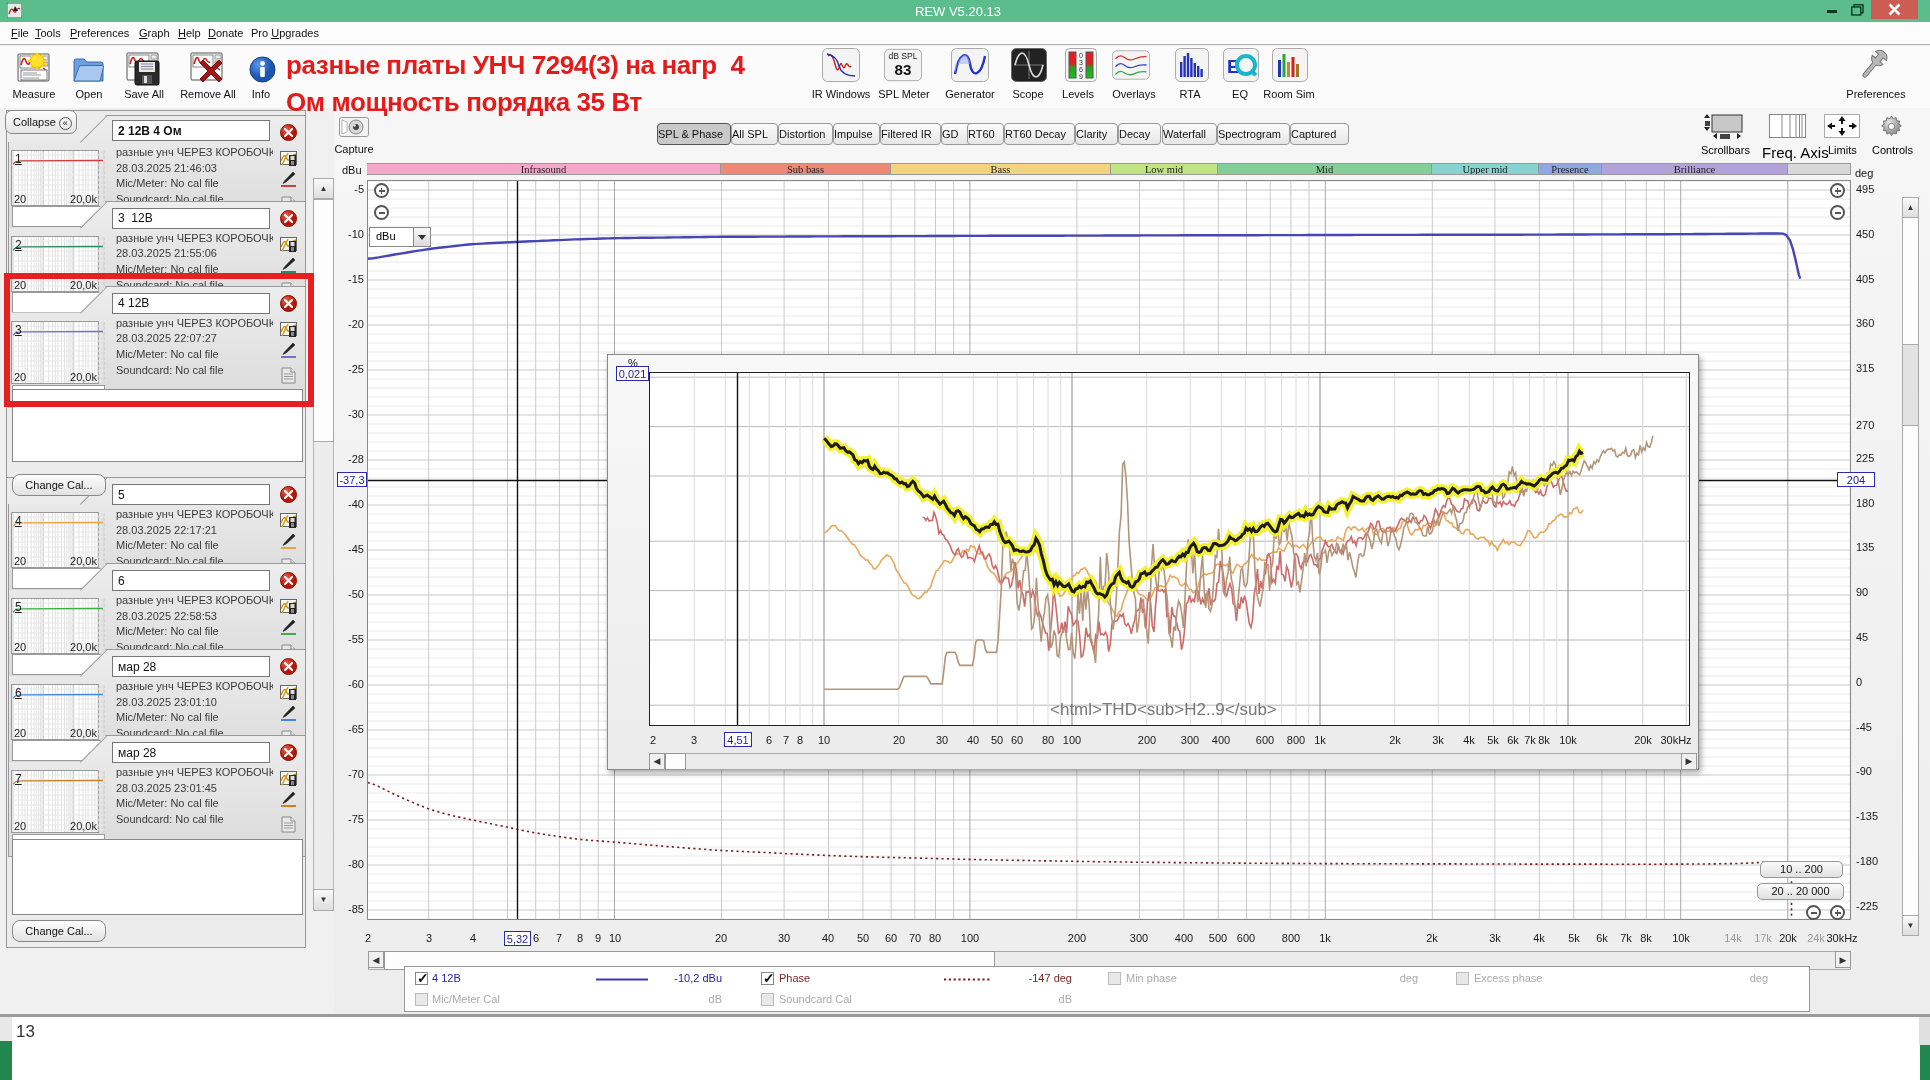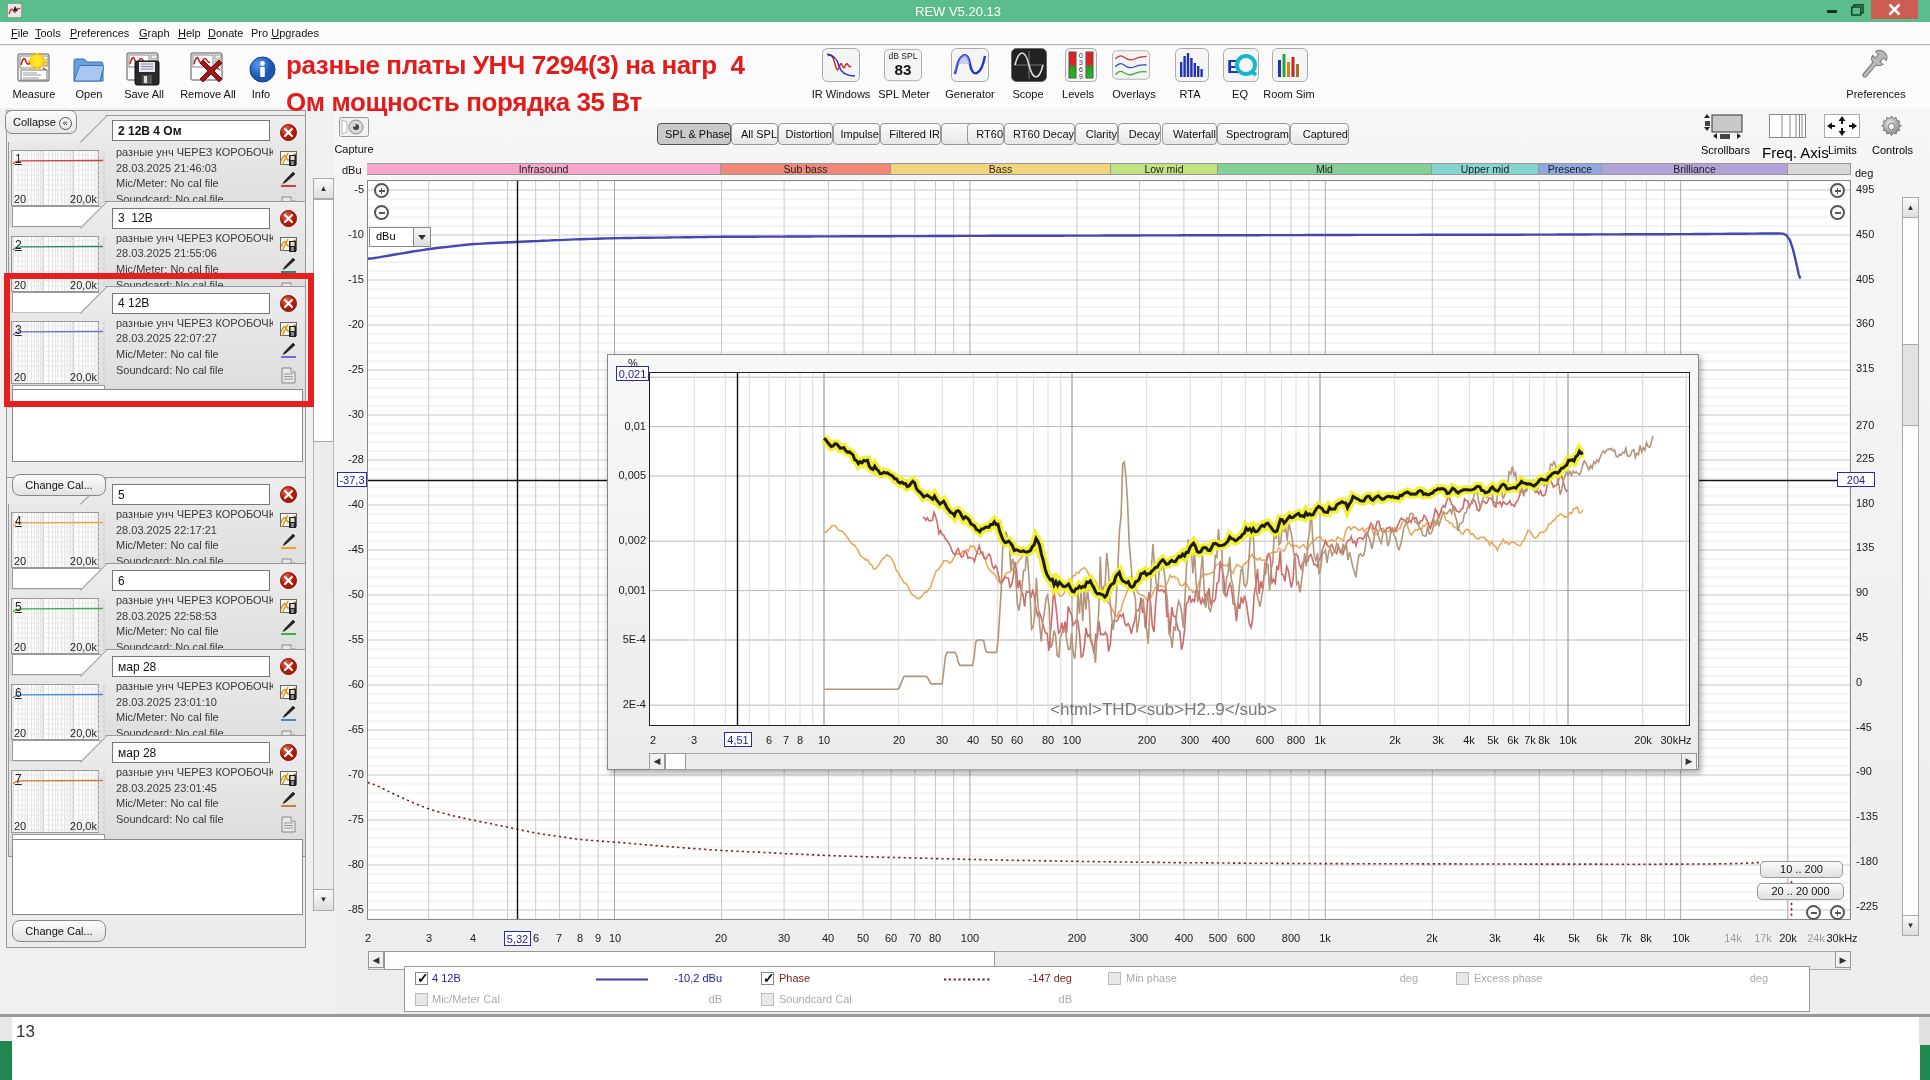--- a/index.html
+++ b/index.html
@@ -25,23 +25,23 @@
 .t20 { position:absolute; left:2px; bottom:0; font-size:11px; color:#222; }
 .t20k { position:absolute; right:1px; bottom:0; font-size:11px; color:#222; }
 .notes { position:absolute; left:12px; width:291px; background:#fff; border:1px solid #888; }
 .ccal { position:absolute; left:12px; width:94px; height:22px; background:linear-gradient(#fdfdfd,#e2e2e2); border:1px solid #888; border-radius:8px; font-size:11px; text-align:center; line-height:20px; color:#111; }
 #collapse { position:absolute; left:5px; top:110px; width:72px; height:24px; background:linear-gradient(#fdfdfd,#e4e4e4); border:1px solid #888; border-radius:7px; font-size:11px; color:#111; line-height:22px; padding-left:7px; }
 
 .sb { position:absolute; background:#f2f2f2; border:1px solid #b8b8b8; }
 .sbbtn { position:absolute; background:linear-gradient(#fafafa,#dedede); border:1px solid #aaa; font-size:8px; color:#333; text-align:center; }
 
 #grapharea { position:absolute; left:334px; top:108px; width:1596px; height:909px; background:linear-gradient(#f6f6f6,#ededed); }
-.tab { position:absolute; top:123px; height:22px; background:linear-gradient(#fcfcfc,#e6e6e6); border:1px solid #999; border-radius:4px; font-size:11px; color:#111; text-align:right; line-height:20px; }
+.tab { position:absolute; top:123px; height:22px; background:linear-gradient(#fcfcfc,#e6e6e6); border:1px solid #999; border-radius:4px; font-size:11px; color:#111; text-align:left; line-height:20px; }
 .tabsel { background:#c9c9c9; border:1px solid #555; }
-.band { position:absolute; top:0; height:12px; border:1px solid #999; border-left:none; font-size:10.5px; color:#222; text-align:center; line-height:11px; overflow:hidden; }
+.band { position:absolute; top:0; height:12px; border:1px solid #999; border-left:none; font-size:10.5px; color:#222; text-align:center; line-height:11px; overflow:hidden;font-family:Liberation Serif, serif; }
 .xl { position:absolute; top:0px; font-size:11px; transform:translateX(-50%); color:#1a1a1a; white-space:nowrap; }
 .yl { position:absolute; right:0; font-size:11px; color:#1a1a1a; }
 .yr { position:absolute; left:0; font-size:11px; color:#1a1a1a; }
 .oyl { position:absolute; right:0; font-size:11px; color:#1a1a1a; }
 .vbox { position:absolute; background:#fff; border:1px solid #2a2ab0; color:#1a1aa0; font-size:11px; text-align:center; }
 .zbtn { position:absolute; width:15px; height:15px; border-radius:50%; border:2px solid #555; background:#fff; }
 .zbtn:before { content:""; position:absolute; left:2.5px; top:4.8px; width:6px; height:1.8px; background:#555; }
 .zbtn.plus:after { content:""; position:absolute; left:4.6px; top:2.7px; width:1.8px; height:6px; background:#555; }
 .rngbtn { position:absolute; height:17px; background:linear-gradient(#fbfbfb,#e0e0e0); border:1px solid #999; border-radius:5px; font-size:11px; text-align:center; line-height:15px; color:#111; }
 
@@ -1278,29 +1278,20 @@
 <line x1="671.0" y1="0" x2="671.0" y2="354" stroke="#8a8a8a"></line>
 <line x1="919.0" y1="0" x2="919.0" y2="354" stroke="#8a8a8a"></line>
     <polyline points="175.0,160.7 176.9,160.2 178.8,158.2 180.7,156.7 182.6,154.0 184.5,153.6 186.4,153.7 188.3,156.6 190.2,158.7 192.1,158.8 194.0,160.0 195.9,162.3 197.8,164.8 199.7,167.5 201.6,170.2 203.5,172.2 205.4,172.9 207.3,175.9 209.2,178.6 211.1,183.0 213.0,184.8 215.0,186.1 216.9,188.2 218.8,187.8 220.7,191.6 222.6,192.7 224.5,196.7 226.4,197.0 228.3,194.6 230.2,192.4 232.1,188.7 234.0,186.6 235.9,184.9 237.8,182.9 239.7,184.2 241.6,184.8 243.5,188.6 245.4,192.0 247.3,198.5 249.2,200.3 251.1,204.4 253.0,207.3 254.9,210.9 256.8,211.3 258.7,213.8 260.6,217.6 262.5,221.8 264.4,223.6 266.3,224.2 268.2,226.5 270.1,226.6 272.0,224.8 273.9,223.0 275.8,220.1 277.7,220.2 279.6,217.1 281.5,215.8 283.4,208.9 285.3,204.1 287.2,198.8 289.1,198.2 291.0,195.0 292.9,192.5 294.9,188.8 296.8,188.8 298.7,189.2 300.6,191.1 302.5,190.2 304.4,186.3 306.3,183.0 308.2,181.3 310.1,182.4 312.0,182.4 313.9,178.7 315.8,179.2 317.7,177.3 319.6,179.0 321.5,173.8 323.4,174.6 325.3,174.4 327.2,179.5 329.1,181.6 331.0,182.1 332.9,181.8 334.8,183.5 336.7,189.0 338.6,194.9 340.5,197.9 342.4,200.0 344.3,201.0 346.2,203.3 348.1,207.1 350.0,209.7 351.9,212.3 353.8,208.6 355.7,203.7 357.6,201.0 359.5,200.4 361.4,199.8 363.3,197.7 365.2,195.0 367.1,192.4 369.0,190.6 370.9,187.2 372.8,185.3 374.8,181.3 376.7,180.8 378.6,180.6 380.5,181.5 382.4,180.1 384.3,178.3 386.2,178.0 388.1,180.2 390.0,184.4 391.9,187.4 393.8,193.9 395.7,196.5 397.6,201.3 399.5,206.6 401.4,208.7 403.3,211.3 405.2,211.1 407.1,215.3 409.0,219.6 410.9,224.4 412.8,223.9 414.7,222.0 416.6,217.6 418.5,216.5 420.4,211.8 422.3,208.4 424.2,203.9 426.1,203.1 428.0,200.3 429.9,201.2 431.8,197.4 433.7,197.0 435.6,195.5 437.5,197.9 439.4,201.8 441.3,205.1 443.2,207.0 445.1,207.8 447.0,209.8 448.9,216.8 450.8,219.5 452.7,220.4 454.7,218.3 456.6,221.7 458.5,229.6 460.4,232.2 462.3,235.3 464.2,239.4 466.1,242.8 468.0,244.4 469.9,239.6 471.8,239.1 473.7,231.3 475.6,226.2 477.5,221.1 479.4,216.8 481.3,210.4 483.2,209.1 485.1,210.8 487.0,216.1 488.9,220.7 490.8,222.8 492.7,222.8 494.6,224.0 496.5,225.7 498.4,228.7 500.3,226.9 502.2,225.2 504.1,220.5 506.0,216.2 507.9,214.7 509.8,214.4 511.7,213.7 513.6,214.4 515.5,214.9 517.4,212.5 519.3,208.7 521.2,203.1 523.1,205.5 525.0,204.2 526.9,206.1 528.8,206.6 530.7,212.3 532.6,213.9 534.6,212.8 536.5,210.3 538.4,213.3 540.3,217.6 542.2,217.8 544.1,220.7 546.0,219.6 547.9,218.8 549.8,210.9 551.7,206.1 553.6,203.2 555.5,202.0 557.4,202.8 559.3,201.7 561.2,201.5 563.1,200.8 565.0,199.2 566.9,193.1 568.8,192.0 570.7,192.4 572.6,194.8 574.5,192.9 576.4,193.8 578.3,192.4 580.2,197.8 582.1,199.1 584.0,201.3 585.9,196.4 587.8,192.4 589.7,193.4 591.6,195.0 593.5,194.8 595.4,191.7 597.3,191.3 599.2,188.4 601.1,185.4 603.0,182.4 604.9,186.2 606.8,186.0 608.7,188.3 610.6,186.0 612.5,188.3 614.5,188.0 616.4,188.3 618.3,186.5 620.2,182.2 622.1,180.9 624.0,180.1 625.9,180.1 627.8,180.1 629.7,175.6 631.6,177.7 633.5,178.6 635.4,178.8 637.3,174.0 639.2,170.1 641.1,171.9 643.0,174.6 644.9,174.3 646.8,173.4 648.7,174.5 650.6,176.1 652.5,174.0 654.4,172.6 656.3,175.0 658.2,177.5 660.1,173.7 662.0,171.4 663.9,168.4 665.8,168.7 667.7,165.4 669.6,165.2 671.5,164.4 673.4,168.0 675.3,168.7 677.2,172.2 679.1,169.0 681.0,169.0 682.9,167.6 684.8,169.4 686.7,168.7 688.6,164.9 690.5,166.3 692.4,167.3 694.4,168.8 696.3,160.3 698.2,156.0 700.1,154.9 702.0,157.8 703.9,155.2 705.8,154.9 707.7,156.6 709.6,158.6 711.5,157.6 713.4,156.1 715.3,159.8 717.2,157.5 719.1,155.9 721.0,154.3 722.9,156.3 724.8,162.8 726.7,161.9 728.6,162.9 730.5,157.5 732.4,156.7 734.3,156.3 736.2,159.6 738.1,159.5 740.0,159.5 741.9,156.1 743.8,157.3 745.7,155.8 747.6,159.9 749.5,156.8 751.4,156.1 753.3,149.9 755.2,148.8 757.1,149.6 759.0,155.5 760.9,161.3 762.8,163.0 764.7,159.9 766.6,157.4 768.5,158.3 770.4,156.1 772.4,158.5 774.3,153.5 776.2,153.9 778.1,151.1 780.0,151.3 781.9,151.6 783.8,151.7 785.7,154.2 787.6,152.8 789.5,147.7 791.4,141.4 793.3,139.6 795.2,142.6 797.1,148.4 799.0,149.0 800.9,151.2 802.8,150.8 804.7,155.1 806.6,155.7 808.5,157.4 810.4,157.9 812.3,161.1 814.2,161.9 816.1,158.3 818.0,157.3 819.9,158.0 821.8,162.3 823.7,161.7 825.6,164.3 827.5,166.6 829.4,167.1 831.3,165.3 833.2,165.5 835.1,165.2 837.0,167.8 838.9,168.7 840.8,173.3 842.7,169.4 844.6,173.6 846.5,174.2 848.4,178.3 850.3,173.6 852.3,171.4 854.2,167.3 856.1,171.0 858.0,170.1 859.9,172.7 861.8,170.3 863.7,170.1 865.6,170.5 867.5,172.4 869.4,173.3 871.3,173.6 873.2,170.1 875.1,167.8 877.0,163.6 878.9,158.5 880.8,158.9 882.7,161.7 884.6,165.4 886.5,166.0 888.4,164.6 890.3,161.4 892.2,160.0 894.1,160.5 896.0,159.1 897.9,157.1 899.8,151.7 901.7,151.7 903.6,149.0 905.5,148.3 907.4,144.9 909.3,144.0 911.2,142.1 913.1,142.4 915.0,144.9 916.9,144.8 918.8,144.9 920.7,140.6 922.6,141.7 924.5,137.0 926.4,136.3 928.3,135.1 930.2,140.7 932.2,140.6 934.1,137.9" fill="none" stroke="#e7a95c" stroke-width="1.6"></polyline>
     <polyline points="273.7,145.2 275.3,145.8 276.9,148.3 278.5,145.9 280.2,149.1 281.8,148.5 283.4,148.4 285.0,140.4 286.6,144.5 288.2,150.3 289.9,161.5 291.5,158.5 293.1,162.3 294.7,163.0 296.3,166.9 297.9,168.0 299.6,170.9 301.2,173.8 302.8,178.5 304.4,181.5 306.0,182.9 307.7,178.4 309.3,176.6 310.9,182.0 312.5,185.3 314.1,184.3 315.7,179.6 317.4,180.2 319.0,186.2 320.6,185.3 322.2,186.0 323.8,186.2 325.4,189.4 327.1,183.2 328.7,178.8 330.3,173.7 331.9,180.5 333.5,180.0 335.1,186.3 336.8,186.9 338.4,184.1 340.0,182.0 341.6,184.8 343.2,193.6 344.9,196.7 346.5,193.8 348.1,196.8 349.7,204.3 351.3,210.2 352.9,210.7 354.6,207.5 356.2,205.0 357.8,206.1 359.4,206.3 361.0,215.2 362.6,212.9 364.3,204.1 365.9,190.2 367.5,198.0 369.1,216.3 370.7,208.2 372.3,219.3 374.0,222.4 375.6,234.7 377.2,219.8 378.8,220.3 380.4,219.3 382.0,225.8 383.7,218.6 385.3,223.5 386.9,236.6 388.5,243.4 390.1,240.1 391.8,244.1 393.4,250.2 395.0,256.1 396.6,261.0 398.2,261.3 399.8,278.7 401.5,260.3 403.1,242.5 404.7,216.4 406.3,229.1 407.9,243.7 409.5,261.2 411.2,259.3 412.8,250.6 414.4,260.6 416.0,249.6 417.6,260.9 419.2,234.3 420.9,239.3 422.5,242.1 424.1,253.1 425.7,251.3 427.3,248.0 429.0,249.1 430.6,263.0 432.2,285.0 433.8,283.8 435.4,274.4 437.0,255.7 438.7,264.3 440.3,262.6 441.9,269.2 443.5,274.5 445.1,281.4 446.7,263.1 448.4,265.3 450.0,249.3 451.6,262.7 453.2,261.9 454.8,263.1 456.4,260.2 458.1,263.7 459.7,279.6 461.3,272.4 462.9,252.4 464.5,249.0 466.2,249.2 467.8,249.0 469.4,246.5 471.0,242.5 472.6,244.6 474.2,242.0 475.9,252.0 477.5,253.8 479.1,251.5 480.7,254.9 482.3,261.8 483.9,254.4 485.6,248.7 487.2,238.4 488.8,238.7 490.4,236.6 492.0,225.6 493.6,241.0 495.3,236.5 496.9,256.5 498.5,230.5 500.1,220.1 501.7,231.9 503.3,253.9 505.0,260.0 506.6,233.0 508.2,215.2 509.8,218.7 511.4,218.6 513.1,217.5 514.7,219.9 516.3,217.3 517.9,245.1 519.5,241.2 521.1,261.6 522.8,235.1 524.4,244.0 526.0,244.1 527.6,250.5 529.2,257.9 530.8,259.4 532.5,277.7 534.1,271.0 535.7,256.5 537.3,231.6 538.9,230.4 540.5,223.4 542.2,230.0 543.8,227.4 545.4,229.5 547.0,218.4 548.6,218.6 550.3,223.7 551.9,232.4 553.5,226.7 555.1,231.0 556.7,221.7 558.3,227.0 560.0,216.1 561.6,233.4 563.2,227.8 564.8,229.5 566.4,227.1 568.0,211.4 569.7,209.8 571.3,188.9 572.9,196.4 574.5,203.7 576.1,220.9 577.7,223.8 579.4,216.3 581.0,211.5 582.6,216.6 584.2,231.9 585.8,233.2 587.4,249.1 589.1,231.2 590.7,236.8 592.3,224.9 593.9,231.3 595.5,223.8 597.2,229.9 598.8,241.7 600.4,251.8 602.0,255.6 603.6,247.2 605.2,222.4 606.9,212.3 608.5,197.1 610.1,222.0 611.7,209.1 613.3,216.6 614.9,204.1 616.6,201.2 618.2,183.5 619.8,181.7 621.4,186.1 623.0,210.4 624.6,207.5 626.3,211.2 627.9,193.9 629.5,198.0 631.1,179.1 632.7,202.3 634.4,203.1 636.0,209.3 637.6,194.3 639.2,197.9 640.8,207.2 642.4,215.5 644.1,206.8 645.7,182.4 647.3,181.9 648.9,184.6 650.5,193.1 652.1,196.7 653.8,190.3 655.4,189.6 657.0,189.8 658.6,189.5 660.2,184.2 661.8,182.4 663.5,186.9 665.1,192.6 666.7,192.5 668.3,194.6 669.9,187.4 671.5,186.4 673.2,178.3 674.8,174.6 676.4,169.0 678.0,172.8 679.6,174.9 681.3,174.3 682.9,172.5 684.5,176.8 686.1,179.7 687.7,181.3 689.3,174.1 691.0,179.7 692.6,177.6 694.2,181.7 695.8,175.0 697.4,170.9 699.0,168.7 700.7,168.0 702.3,164.6 703.9,170.5 705.5,169.2 707.1,173.6 708.7,166.9 710.4,165.8 712.0,165.8 713.6,167.4 715.2,165.4 716.8,161.4 718.5,161.0 720.1,157.1 721.7,151.3 723.3,152.9 724.9,157.1 726.5,156.1 728.2,149.4 729.8,149.1 731.4,156.0 733.0,159.1 734.6,159.7 736.2,160.1 737.9,156.0 739.5,156.0 741.1,155.1 742.7,159.9 744.3,158.4 745.9,159.1 747.6,155.9 749.2,152.4 750.8,148.5 752.4,146.2 754.0,147.6 755.7,148.0 757.3,149.3 758.9,150.7 760.5,148.3 762.1,150.5 763.7,145.5 765.4,147.0 767.0,145.6 768.6,150.1 770.2,151.6 771.8,148.6 773.4,148.7 775.1,143.3 776.7,145.3 778.3,149.1 779.9,153.7 781.5,156.6 783.1,150.0 784.8,144.7 786.4,137.0 788.0,140.1 789.6,144.7 791.2,141.1 792.8,136.2 794.5,133.6 796.1,135.2 797.7,128.9 799.3,125.0 800.9,127.0 802.6,132.3 804.2,133.6 805.8,135.2 807.4,138.6 809.0,139.7 810.6,140.1 812.3,136.9 813.9,136.3 815.5,126.9 817.1,128.6 818.7,128.8 820.3,135.2 822.0,131.2 823.6,127.6 825.2,128.1 826.8,131.1 828.4,138.0 830.0,138.8 831.7,134.6 833.3,129.5 834.9,129.3 836.5,131.3 838.1,130.9 839.8,126.3 841.4,126.4 843.0,126.7 844.6,132.8 846.2,134.7 847.8,130.1 849.5,131.6 851.1,129.8 852.7,134.1 854.3,129.6 855.9,131.3 857.5,132.5 859.2,131.5 860.8,128.8 862.4,133.1 864.0,132.8 865.6,134.3 867.2,130.0 868.9,128.3 870.5,123.5 872.1,118.9 873.7,120.3 875.3,118.9 876.9,117.6 878.6,112.6 880.2,110.7 881.8,113.8 883.4,116.8 885.0,117.8 886.7,120.5 888.3,118.9 889.9,122.0 891.5,118.7 893.1,123.4 894.7,123.8 896.4,122.2 898.0,114.4 899.6,108.7 901.2,108.3 902.8,110.7 904.4,115.3 906.1,113.5 907.7,113.3 909.3,108.9 910.9,104.8 912.5,103.8 914.1,109.1 915.8,115.8 917.4,119.2 919.0,118.7" fill="none" stroke="#cd6a6a" stroke-width="1.6"></polyline>
     <polyline points="175.0,317.3 176.6,317.3 178.2,317.3 179.8,317.3 181.4,317.3 183.0,317.3 184.6,317.3 186.2,317.3 187.8,317.3 189.4,317.3 191.0,317.3 192.6,317.3 194.2,317.3 195.8,317.3 197.4,317.3 199.0,317.3 200.6,317.3 202.2,317.3 203.7,317.3 205.3,317.3 206.9,317.3 208.5,317.3 210.1,317.3 211.7,317.3 213.3,317.3 214.9,317.3 216.5,317.3 218.1,317.3 219.7,317.3 221.3,317.3 222.9,317.3 224.5,317.3 226.1,317.3 227.7,317.3 229.3,317.3 230.9,317.3 232.5,317.3 234.1,317.3 235.7,317.3 237.3,317.3 238.9,317.3 240.5,317.3 242.1,317.3 243.7,317.3 245.3,317.3 246.9,317.3 248.5,317.3 250.1,316.3 251.7,312.4 253.3,308.4 254.9,304.5 256.5,304.4 258.1,304.4 259.6,304.4 261.2,304.4 262.8,304.4 264.4,304.4 266.0,304.4 267.6,304.4 269.2,304.4 270.8,304.4 272.4,304.4 274.0,304.4 275.6,304.4 277.2,304.4 278.8,306.0 280.4,309.0 282.0,311.9 283.6,311.9 285.2,311.9 286.8,311.9 288.4,311.9 290.0,311.9 291.6,311.9 293.2,311.9 294.8,298.8 296.4,284.6 298.0,280.4 299.6,280.4 301.2,280.4 302.8,280.4 304.4,280.4 306.0,280.4 307.6,283.5 309.2,290.2 310.8,293.4 312.4,293.4 314.0,293.4 315.5,293.4 317.1,293.4 318.7,293.4 320.3,293.4 321.9,293.4 323.5,293.4 325.1,285.5 326.7,270.3 328.3,268.0 329.9,268.0 331.5,268.0 333.1,268.0 334.7,268.7 336.3,276.9 337.9,280.4 339.5,280.4 341.1,280.4 342.7,280.4 344.3,280.4 345.9,280.4 347.5,280.4 349.1,268.3 350.7,242.4 352.3,216.4 353.9,169.4 355.5,175.2 357.1,159.6 358.7,167.4 360.3,171.9 361.9,198.4 363.5,186.7 365.1,192.4 366.7,203.8 368.3,231.7 369.9,238.6 371.4,228.9 373.0,214.6 374.6,198.7 376.2,198.2 377.8,179.1 379.4,197.9 381.0,221.1 382.6,257.1 384.2,254.8 385.8,243.5 387.4,205.9 389.0,232.3 390.6,251.6 392.2,269.6 393.8,249.5 395.4,240.6 397.0,226.3 398.6,223.0 400.2,235.2 401.8,275.8 403.4,271.9 405.0,258.5 406.6,263.4 408.2,283.5 409.8,284.9 411.4,265.7 413.0,260.8 414.6,257.9 416.2,256.2 417.8,268.1 419.4,277.5 421.0,277.5 422.6,261.1 424.2,280.8 425.8,286.7 427.3,268.3 428.9,221.1 430.5,241.6 432.1,216.7 433.7,249.0 435.3,216.1 436.9,237.6 438.5,217.1 440.1,231.8 441.7,265.5 443.3,271.1 444.9,278.1 446.5,291.0 448.1,261.0 449.7,240.4 451.3,184.8 452.9,226.6 454.5,214.3 456.1,213.9 457.7,181.1 459.3,195.9 460.9,226.3 462.5,244.0 464.1,257.7 465.7,246.4 467.3,225.9 468.9,194.1 470.5,158.3 472.1,143.5 473.7,92.0 475.3,90.0 476.9,104.8 478.5,129.0 480.1,169.6 481.7,188.7 483.2,207.9 484.8,220.5 486.4,226.7 488.0,260.5 489.6,251.0 491.2,235.0 492.8,230.8 494.4,226.9 496.0,254.7 497.6,256.8 499.2,271.7 500.8,240.8 502.4,195.9 504.0,172.1 505.6,194.9 507.2,211.4 508.8,217.9 510.4,196.3 512.0,198.0 513.6,192.0 515.2,199.4 516.8,215.0 518.4,228.4 520.0,261.5 521.6,265.0 523.2,275.7 524.8,254.6 526.4,258.8 528.0,238.4 529.6,229.1 531.2,232.6 532.8,241.5 534.4,255.8 536.0,226.2 537.6,192.4 539.2,167.4 540.7,177.1 542.3,176.5 543.9,201.4 545.5,179.3 547.1,209.9 548.7,230.2 550.3,221.4 551.9,199.6 553.5,183.6 555.1,217.0 556.7,235.8 558.3,219.4 559.9,236.6 561.5,239.4 563.1,232.3 564.7,209.1 566.3,183.7 567.9,185.4 569.5,156.8 571.1,176.8 572.7,171.6 574.3,219.9 575.9,223.3 577.5,207.4 579.1,200.7 580.7,184.7 582.3,206.9 583.9,213.6 585.5,229.6 587.1,240.5 588.7,232.1 590.3,215.6 591.9,198.2 593.5,196.0 595.1,212.6 596.6,214.7 598.2,210.8 599.8,189.4 601.4,162.7 603.0,153.2 604.6,167.9 606.2,203.7 607.8,221.7 609.4,228.5 611.0,234.7 612.6,225.4 614.2,215.8 615.8,191.1 617.4,192.9 619.0,192.6 620.6,218.7 622.2,196.6 623.8,190.6 625.4,156.9 627.0,166.8 628.6,151.5 630.2,172.5 631.8,170.0 633.4,151.8 635.0,160.1 636.6,154.4 638.2,168.6 639.8,150.9 641.4,157.9 643.0,165.0 644.6,180.2 646.2,186.5 647.8,212.4 649.4,210.3 651.0,220.5 652.5,209.2 654.1,196.7 655.7,181.1 657.3,194.4 658.9,169.4 660.5,160.7 662.1,136.3 663.7,167.0 665.3,184.3 666.9,188.4 668.5,180.9 670.1,202.4 671.7,196.9 673.3,181.5 674.9,180.9 676.5,178.1 678.1,190.9 679.7,179.7 681.3,176.1 682.9,183.4 684.5,180.4 686.1,178.4 687.7,171.4 689.3,173.2 690.9,179.7 692.5,181.9 694.1,171.6 695.7,178.2 697.3,171.6 698.9,188.1 700.5,180.1 702.1,186.4 703.7,194.7 705.3,199.3 706.9,205.5 708.4,192.7 710.0,182.8 711.6,181.9 713.2,184.2 714.8,183.5 716.4,175.3 718.0,159.5 719.6,164.6 721.2,169.0 722.8,176.8 724.4,170.5 726.0,159.0 727.6,157.4 729.2,163.3 730.8,168.6 732.4,171.2 734.0,160.0 735.6,158.7 737.2,161.2 738.8,174.1 740.4,169.4 742.0,158.9 743.6,156.3 745.2,163.5 746.8,166.5 748.4,174.6 750.0,177.7 751.6,172.8 753.2,165.6 754.8,155.7 756.4,152.8 758.0,146.0 759.6,147.4 761.2,141.8 762.8,141.2 764.3,142.8 765.9,150.0 767.5,150.7 769.1,152.7 770.7,155.6 772.3,158.0 773.9,163.4 775.5,164.0 777.1,163.9 778.7,154.5 780.3,162.0 781.9,161.5 783.5,158.6 785.1,148.1 786.7,151.8 788.3,147.4 789.9,154.1 791.5,148.3 793.1,143.9 794.7,140.2 796.3,141.2 797.9,141.8 799.5,139.4 801.1,137.5 802.7,141.6 804.3,132.8 805.9,142.8 807.5,148.0 809.1,158.8 810.7,151.8 812.3,151.2 813.9,149.6 815.5,141.1 817.1,140.7 818.7,134.7 820.2,133.5 821.8,131.9 823.4,131.3 825.0,123.7 826.6,117.2 828.2,120.9 829.8,129.8 831.4,136.1 833.0,130.3 834.6,124.5 836.2,123.3 837.8,125.3 839.4,123.2 841.0,120.8 842.6,117.9 844.2,129.2 845.8,130.4 847.4,133.7 849.0,115.5 850.6,112.5 852.2,112.0 853.8,126.3 855.4,124.4 857.0,117.3 858.6,112.6 860.2,99.9 861.8,101.8 863.4,94.3 865.0,103.5 866.6,100.8 868.2,116.1 869.8,117.7 871.4,120.9 873.0,113.8 874.6,124.4 876.1,118.7 877.7,119.0 879.3,109.2 880.9,114.9 882.5,113.5 884.1,108.5 885.7,113.5 887.3,116.9 888.9,116.9 890.5,108.5 892.1,104.8 893.7,108.9 895.3,113.5 896.9,111.1 898.5,100.9 900.1,101.4 901.7,92.1 903.3,93.5 904.9,89.7 906.5,93.2 908.1,105.4 909.7,111.9 911.3,122.8 912.9,116.5 914.5,108.3 916.1,103.6 917.7,100.3 919.3,102.8 920.9,99.6 922.5,103.4 924.1,99.0 925.7,101.0 927.3,99.9 928.9,101.5 930.5,102.7 932.0,99.2 933.6,93.4 935.2,88.7 936.8,91.0 938.4,94.4 940.0,97.9 941.6,93.4 943.2,96.3 944.8,89.8 946.4,91.8 948.0,87.8 949.6,89.8 951.2,85.1 952.8,81.4 954.4,78.9 956.0,80.9 957.6,78.1 959.2,77.2 960.8,77.4 962.4,76.4 964.0,79.0 965.6,78.0 967.2,84.1 968.8,84.9 970.4,82.6 972.0,83.3 973.6,80.3 975.2,81.1 976.8,76.3 978.4,83.7 980.0,84.5 981.6,83.0 983.2,78.6 984.8,77.7 986.4,85.5 987.9,81.1 989.5,82.7 991.1,73.4 992.7,79.8 994.3,75.7 995.9,78.3 997.5,70.6 999.1,74.6 1000.7,75.2 1002.3,70.8 1003.9,63.7" fill="none" stroke="#b39579" stroke-width="1.6"></polyline>
     <polyline points="175.0,66.5 176.8,67.9 178.6,70.3 180.4,72.4 182.2,74.5 184.1,73.9 185.9,71.9 187.7,72.0 189.5,74.0 191.3,76.3 193.1,75.9 194.9,75.6 196.7,78.7 198.6,80.1 200.4,79.9 202.2,81.4 204.0,82.9 205.8,87.9 207.6,88.6 209.4,91.7 211.2,89.7 213.0,90.8 214.9,88.5 216.7,89.0 218.5,88.4 220.3,94.2 222.1,96.5 223.9,97.4 225.7,94.2 227.5,97.0 229.3,98.8 231.2,101.7 233.0,101.6 234.8,100.2 236.6,101.0 238.4,100.9 240.2,102.3 242.0,103.1 243.8,104.4 245.7,106.8 247.5,106.9 249.3,109.9 251.1,111.0 252.9,110.0 254.7,111.7 256.5,111.5 258.3,114.7 260.1,114.0 262.0,111.2 263.8,109.3 265.6,110.8 267.4,116.3 269.2,118.9 271.0,120.2 272.8,122.2 274.6,124.9 276.4,124.0 278.3,123.1 280.1,124.6 281.9,125.8 283.7,127.2 285.5,124.1 287.3,127.5 289.1,129.7 290.9,132.1 292.8,130.6 294.6,129.2 296.4,132.3 298.2,136.2 300.0,138.3 301.8,140.6 303.6,141.2 305.4,143.6 307.2,139.5 309.1,138.7 310.9,140.2 312.7,144.0 314.5,146.7 316.3,144.8 318.1,146.0 319.9,147.7 321.7,151.4 323.5,152.7 325.4,153.9 327.2,157.3 329.0,158.2 330.8,159.7 332.6,157.0 334.4,156.9 336.2,155.3 338.0,155.0 339.9,155.4 341.7,152.5 343.5,152.5 345.3,149.8 347.1,152.5 348.9,152.2 350.7,159.4 352.5,164.0 354.3,168.5 356.2,170.5 358.0,170.0 359.8,169.1 361.6,171.1 363.4,173.8 365.2,178.6 367.0,177.9 368.8,178.1 370.7,179.4 372.5,179.5 374.3,178.9 376.1,179.8 377.9,179.9 379.7,179.6 381.5,178.4 383.3,174.6 385.1,172.9 387.0,166.3 388.8,169.1 390.6,173.5 392.4,182.1 394.2,188.2 396.0,196.4 397.8,202.2 399.6,205.3 401.4,208.0 403.3,207.2 405.1,213.0 406.9,209.6 408.7,213.4 410.5,210.2 412.3,212.2 414.1,214.3 415.9,214.6 417.8,213.4 419.6,212.1 421.4,215.8 423.2,219.3 425.0,220.0 426.8,216.8 428.6,216.6 430.4,214.2 432.2,215.8 434.1,214.4 435.9,214.9 437.7,210.0 439.5,210.5 441.3,208.9 443.1,212.9 444.9,215.8 446.7,219.9 448.5,221.9 450.4,221.5 452.2,222.4 454.0,222.8 455.8,225.0 457.6,223.2 459.4,217.6 461.2,214.0 463.0,211.9 464.9,211.1 466.7,204.6 468.5,202.3 470.3,200.4 472.1,206.1 473.9,209.0 475.7,209.8 477.5,211.0 479.3,209.8 481.2,214.1 483.0,215.2 484.8,213.9 486.6,209.8 488.4,209.3 490.2,207.2 492.0,201.7 493.8,201.4 495.7,199.9 497.5,203.0 499.3,201.7 501.1,201.6 502.9,199.1 504.7,197.5 506.5,195.4 508.3,195.1 510.1,191.8 512.0,189.4 513.8,187.9 515.6,189.8 517.4,192.3 519.2,191.9 521.0,189.9 522.8,188.4 524.6,189.5 526.4,189.7 528.3,186.5 530.1,184.3 531.9,184.8 533.7,182.1 535.5,184.0 537.3,180.3 539.1,180.5 540.9,175.4 542.8,173.1 544.6,171.2 546.4,174.1 548.2,179.6 550.0,180.4 551.8,179.7 553.6,176.2 555.4,175.5 557.2,175.8 559.1,178.4 560.9,178.7 562.7,175.3 564.5,171.7 566.3,171.4 568.1,172.3 569.9,173.8 571.7,173.6 573.5,173.2 575.4,172.7 577.2,171.0 579.0,168.9 580.8,164.9 582.6,166.7 584.4,167.1 586.2,168.8 588.0,168.0 589.9,165.9 591.7,165.0 593.5,162.3 595.3,161.3 597.1,156.1 598.9,158.2 600.7,156.7 602.5,159.5 604.3,156.5 606.2,159.7 608.0,159.6 609.8,157.7 611.6,154.8 613.4,153.3 615.2,154.4 617.0,151.7 618.8,151.2 620.6,153.7 622.5,156.1 624.3,158.6 626.1,159.9 627.9,159.1 629.7,153.2 631.5,147.4 633.3,147.9 635.1,151.2 637.0,149.0 638.8,146.3 640.6,144.2 642.4,145.7 644.2,145.4 646.0,143.7 647.8,142.3 649.6,141.5 651.4,144.1 653.3,143.7 655.1,144.7 656.9,140.7 658.7,143.2 660.5,141.8 662.3,143.2 664.1,142.8 665.9,139.2 667.8,136.3 669.6,134.4 671.4,135.5 673.2,136.8 675.0,139.8 676.8,140.2 678.6,140.4 680.4,135.5 682.2,137.2 684.1,137.1 685.9,137.1 687.7,133.0 689.5,131.5 691.3,130.8 693.1,129.8 694.9,130.8 696.7,131.0 698.5,136.0 700.4,132.1 702.2,129.4 704.0,124.5 705.8,125.5 707.6,126.5 709.4,127.4 711.2,128.7 713.0,128.9 714.9,128.9 716.7,125.8 718.5,124.3 720.3,124.2 722.1,127.3 723.9,128.3 725.7,126.2 727.5,124.8 729.3,123.8 731.2,125.6 733.0,127.1 734.8,127.0 736.6,125.4 738.4,124.4 740.2,124.3 742.0,125.2 743.8,124.4 745.6,125.7 747.5,125.4 749.3,126.2 751.1,123.3 752.9,123.6 754.7,121.8 756.5,120.8 758.3,120.0 760.1,121.1 762.0,122.4 763.8,121.9 765.6,122.2 767.4,121.8 769.2,119.5 771.0,118.6 772.8,119.2 774.6,122.4 776.4,121.7 778.3,122.7 780.1,122.7 781.9,121.5 783.7,121.0 785.5,118.5 787.3,118.1 789.1,116.7 790.9,117.2 792.7,116.6 794.6,117.0 796.4,118.1 798.2,121.6 800.0,121.2 801.8,118.8 803.6,116.2 805.4,117.1 807.2,119.5 809.1,121.0 810.9,119.5 812.7,118.7 814.5,117.8 816.3,117.7 818.1,117.7 819.9,117.9 821.7,118.0 823.5,117.6 825.4,117.0 827.2,115.1 829.0,114.3 830.8,114.7 832.6,118.5 834.4,118.6 836.2,120.7 838.0,120.2 839.9,119.6 841.7,116.5 843.5,115.0 845.3,117.6 847.1,118.6 848.9,119.1 850.7,116.3 852.5,113.3 854.3,112.2 856.2,113.5 858.0,117.0 859.8,117.0 861.6,116.1 863.4,115.9 865.2,115.4 867.0,116.2 868.8,113.5 870.6,112.2 872.5,109.5 874.3,110.9 876.1,111.1 877.9,112.1 879.7,111.7 881.5,112.2 883.3,113.1 885.1,113.9 887.0,112.3 888.8,110.5 890.6,107.9 892.4,106.9 894.2,107.8 896.0,108.1 897.8,108.2 899.6,105.0 901.4,103.8 903.3,101.6 905.1,100.6 906.9,100.3 908.7,101.2 910.5,99.4 912.3,96.3 914.1,96.1 915.9,94.3 917.7,93.0 919.6,88.1 921.4,88.4 923.2,87.7 925.0,89.0 926.8,84.6 928.6,83.3 930.4,79.1 932.2,81.4 934.1,80.7" fill="none" stroke="#f2ef2a" stroke-width="9" opacity="0.95"></polyline>
     <polyline points="175.0,66.5 176.8,67.9 178.6,70.3 180.4,72.4 182.2,74.5 184.1,73.9 185.9,71.9 187.7,72.0 189.5,74.0 191.3,76.3 193.1,75.9 194.9,75.6 196.7,78.7 198.6,80.1 200.4,79.9 202.2,81.4 204.0,82.9 205.8,87.9 207.6,88.6 209.4,91.7 211.2,89.7 213.0,90.8 214.9,88.5 216.7,89.0 218.5,88.4 220.3,94.2 222.1,96.5 223.9,97.4 225.7,94.2 227.5,97.0 229.3,98.8 231.2,101.7 233.0,101.6 234.8,100.2 236.6,101.0 238.4,100.9 240.2,102.3 242.0,103.1 243.8,104.4 245.7,106.8 247.5,106.9 249.3,109.9 251.1,111.0 252.9,110.0 254.7,111.7 256.5,111.5 258.3,114.7 260.1,114.0 262.0,111.2 263.8,109.3 265.6,110.8 267.4,116.3 269.2,118.9 271.0,120.2 272.8,122.2 274.6,124.9 276.4,124.0 278.3,123.1 280.1,124.6 281.9,125.8 283.7,127.2 285.5,124.1 287.3,127.5 289.1,129.7 290.9,132.1 292.8,130.6 294.6,129.2 296.4,132.3 298.2,136.2 300.0,138.3 301.8,140.6 303.6,141.2 305.4,143.6 307.2,139.5 309.1,138.7 310.9,140.2 312.7,144.0 314.5,146.7 316.3,144.8 318.1,146.0 319.9,147.7 321.7,151.4 323.5,152.7 325.4,153.9 327.2,157.3 329.0,158.2 330.8,159.7 332.6,157.0 334.4,156.9 336.2,155.3 338.0,155.0 339.9,155.4 341.7,152.5 343.5,152.5 345.3,149.8 347.1,152.5 348.9,152.2 350.7,159.4 352.5,164.0 354.3,168.5 356.2,170.5 358.0,170.0 359.8,169.1 361.6,171.1 363.4,173.8 365.2,178.6 367.0,177.9 368.8,178.1 370.7,179.4 372.5,179.5 374.3,178.9 376.1,179.8 377.9,179.9 379.7,179.6 381.5,178.4 383.3,174.6 385.1,172.9 387.0,166.3 388.8,169.1 390.6,173.5 392.4,182.1 394.2,188.2 396.0,196.4 397.8,202.2 399.6,205.3 401.4,208.0 403.3,207.2 405.1,213.0 406.9,209.6 408.7,213.4 410.5,210.2 412.3,212.2 414.1,214.3 415.9,214.6 417.8,213.4 419.6,212.1 421.4,215.8 423.2,219.3 425.0,220.0 426.8,216.8 428.6,216.6 430.4,214.2 432.2,215.8 434.1,214.4 435.9,214.9 437.7,210.0 439.5,210.5 441.3,208.9 443.1,212.9 444.9,215.8 446.7,219.9 448.5,221.9 450.4,221.5 452.2,222.4 454.0,222.8 455.8,225.0 457.6,223.2 459.4,217.6 461.2,214.0 463.0,211.9 464.9,211.1 466.7,204.6 468.5,202.3 470.3,200.4 472.1,206.1 473.9,209.0 475.7,209.8 477.5,211.0 479.3,209.8 481.2,214.1 483.0,215.2 484.8,213.9 486.6,209.8 488.4,209.3 490.2,207.2 492.0,201.7 493.8,201.4 495.7,199.9 497.5,203.0 499.3,201.7 501.1,201.6 502.9,199.1 504.7,197.5 506.5,195.4 508.3,195.1 510.1,191.8 512.0,189.4 513.8,187.9 515.6,189.8 517.4,192.3 519.2,191.9 521.0,189.9 522.8,188.4 524.6,189.5 526.4,189.7 528.3,186.5 530.1,184.3 531.9,184.8 533.7,182.1 535.5,184.0 537.3,180.3 539.1,180.5 540.9,175.4 542.8,173.1 544.6,171.2 546.4,174.1 548.2,179.6 550.0,180.4 551.8,179.7 553.6,176.2 555.4,175.5 557.2,175.8 559.1,178.4 560.9,178.7 562.7,175.3 564.5,171.7 566.3,171.4 568.1,172.3 569.9,173.8 571.7,173.6 573.5,173.2 575.4,172.7 577.2,171.0 579.0,168.9 580.8,164.9 582.6,166.7 584.4,167.1 586.2,168.8 588.0,168.0 589.9,165.9 591.7,165.0 593.5,162.3 595.3,161.3 597.1,156.1 598.9,158.2 600.7,156.7 602.5,159.5 604.3,156.5 606.2,159.7 608.0,159.6 609.8,157.7 611.6,154.8 613.4,153.3 615.2,154.4 617.0,151.7 618.8,151.2 620.6,153.7 622.5,156.1 624.3,158.6 626.1,159.9 627.9,159.1 629.7,153.2 631.5,147.4 633.3,147.9 635.1,151.2 637.0,149.0 638.8,146.3 640.6,144.2 642.4,145.7 644.2,145.4 646.0,143.7 647.8,142.3 649.6,141.5 651.4,144.1 653.3,143.7 655.1,144.7 656.9,140.7 658.7,143.2 660.5,141.8 662.3,143.2 664.1,142.8 665.9,139.2 667.8,136.3 669.6,134.4 671.4,135.5 673.2,136.8 675.0,139.8 676.8,140.2 678.6,140.4 680.4,135.5 682.2,137.2 684.1,137.1 685.9,137.1 687.7,133.0 689.5,131.5 691.3,130.8 693.1,129.8 694.9,130.8 696.7,131.0 698.5,136.0 700.4,132.1 702.2,129.4 704.0,124.5 705.8,125.5 707.6,126.5 709.4,127.4 711.2,128.7 713.0,128.9 714.9,128.9 716.7,125.8 718.5,124.3 720.3,124.2 722.1,127.3 723.9,128.3 725.7,126.2 727.5,124.8 729.3,123.8 731.2,125.6 733.0,127.1 734.8,127.0 736.6,125.4 738.4,124.4 740.2,124.3 742.0,125.2 743.8,124.4 745.6,125.7 747.5,125.4 749.3,126.2 751.1,123.3 752.9,123.6 754.7,121.8 756.5,120.8 758.3,120.0 760.1,121.1 762.0,122.4 763.8,121.9 765.6,122.2 767.4,121.8 769.2,119.5 771.0,118.6 772.8,119.2 774.6,122.4 776.4,121.7 778.3,122.7 780.1,122.7 781.9,121.5 783.7,121.0 785.5,118.5 787.3,118.1 789.1,116.7 790.9,117.2 792.7,116.6 794.6,117.0 796.4,118.1 798.2,121.6 800.0,121.2 801.8,118.8 803.6,116.2 805.4,117.1 807.2,119.5 809.1,121.0 810.9,119.5 812.7,118.7 814.5,117.8 816.3,117.7 818.1,117.7 819.9,117.9 821.7,118.0 823.5,117.6 825.4,117.0 827.2,115.1 829.0,114.3 830.8,114.7 832.6,118.5 834.4,118.6 836.2,120.7 838.0,120.2 839.9,119.6 841.7,116.5 843.5,115.0 845.3,117.6 847.1,118.6 848.9,119.1 850.7,116.3 852.5,113.3 854.3,112.2 856.2,113.5 858.0,117.0 859.8,117.0 861.6,116.1 863.4,115.9 865.2,115.4 867.0,116.2 868.8,113.5 870.6,112.2 872.5,109.5 874.3,110.9 876.1,111.1 877.9,112.1 879.7,111.7 881.5,112.2 883.3,113.1 885.1,113.9 887.0,112.3 888.8,110.5 890.6,107.9 892.4,106.9 894.2,107.8 896.0,108.1 897.8,108.2 899.6,105.0 901.4,103.8 903.3,101.6 905.1,100.6 906.9,100.3 908.7,101.2 910.5,99.4 912.3,96.3 914.1,96.1 915.9,94.3 917.7,93.0 919.6,88.1 921.4,88.4 923.2,87.7 925.0,89.0 926.8,84.6 928.6,83.3 930.4,79.1 932.2,81.4 934.1,80.7" fill="none" stroke="#1c1c1c" stroke-width="3"></polyline>
     <line x1="88.5" y1="0" x2="88.5" y2="354" stroke="#111" stroke-width="1.4"></line>
     <rect x="0.5" y="0.5" width="1040" height="353" fill="none" stroke="#222"></rect>
   </svg>
-  <div style="position:absolute;left:0;top:17px;width:38px;height:354px">
-      <div class="oyl" style="top:-2px">0,02</div>
-<div class="oyl" style="top:48px">0,01</div>
-<div class="oyl" style="top:97px">0,005</div>
-<div class="oyl" style="top:162px">0,002</div>
-<div class="oyl" style="top:212px">0,001</div>
-<div class="oyl" style="top:261px">5E-4</div>
-<div class="oyl" style="top:326px">2E-4</div>
-    </div>
   <div style="position:absolute;left:0;top:0;width:1092px;height:400px">
       <div class="xl" style="left:45px;top:379px">2</div>
 <div class="xl" style="left:86px;top:379px">3</div>
 <div class="xl" style="left:161px;top:379px">6</div>
 <div class="xl" style="left:178px;top:379px">7</div>
 <div class="xl" style="left:192px;top:379px">8</div>
 <div class="xl" style="left:216px;top:379px">10</div>
 <div class="xl" style="left:291px;top:379px">20</div>
 <div class="xl" style="left:334px;top:379px">30</div>
 <div class="xl" style="left:365px;top:379px">40</div>

